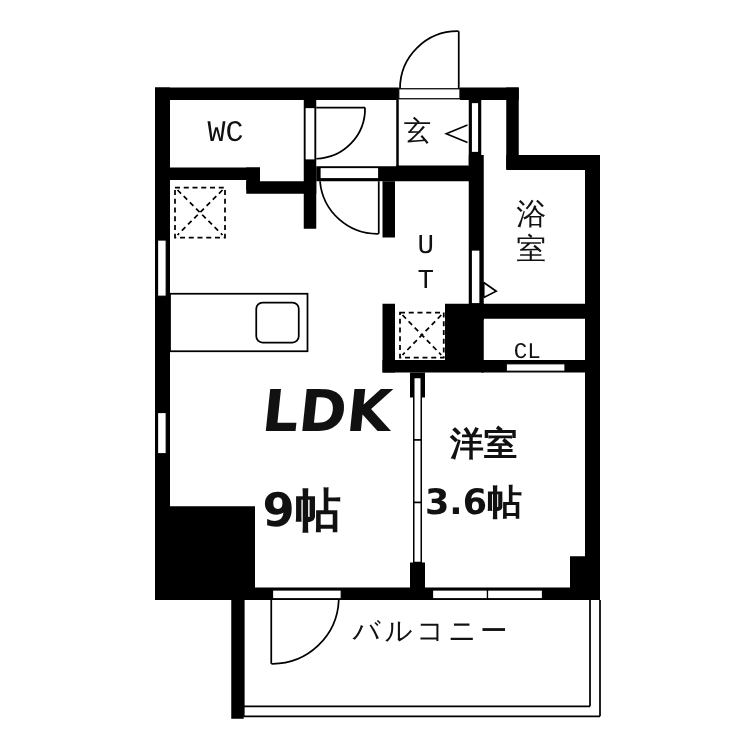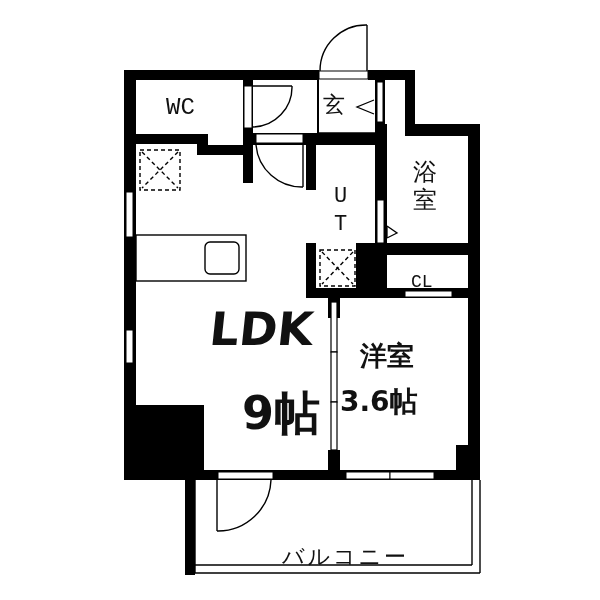--- a/index.html
+++ b/index.html
@@ -153,19 +153,19 @@
 
 <div class="lbl thin vert" style="left:413px; top:162px; font-size:24px;">
   <span>浴</span>
   <span style="margin-top:4px;">室</span>
 </div>
 
 <div class="lbl thin" style="left:411px; top:273px; font-size:18px;">CL</div>
 
 <div class="lbl bold" style="left:210px; top:306px; font-size:46px; transform:skewX(-6deg);">LDK</div>
 
-<div class="lbl bold" style="left:210px; top:390px; font-size:46px;margin-left:32px;">9帖</div>
+<div class="lbl bold" style="left:210px; top:390px; font-size:37px;">9帖</div>
 
 <div class="lbl bold" style="left:360px; top:342px; font-size:27px;">洋室</div>
 
 <div class="lbl bold" style="left:340px; top:388px; font-size:28px;">3.6帖</div>
 
-<div class="lbl thin" style="left:282px; top:548px; font-size:22px; letter-spacing:3px;">バルコニー</div>
+<div class="lbl thin" style="left:282px; top:496px; font-size:22px; letter-spacing:3px;">バルコニー</div>
 
 </body></html>

